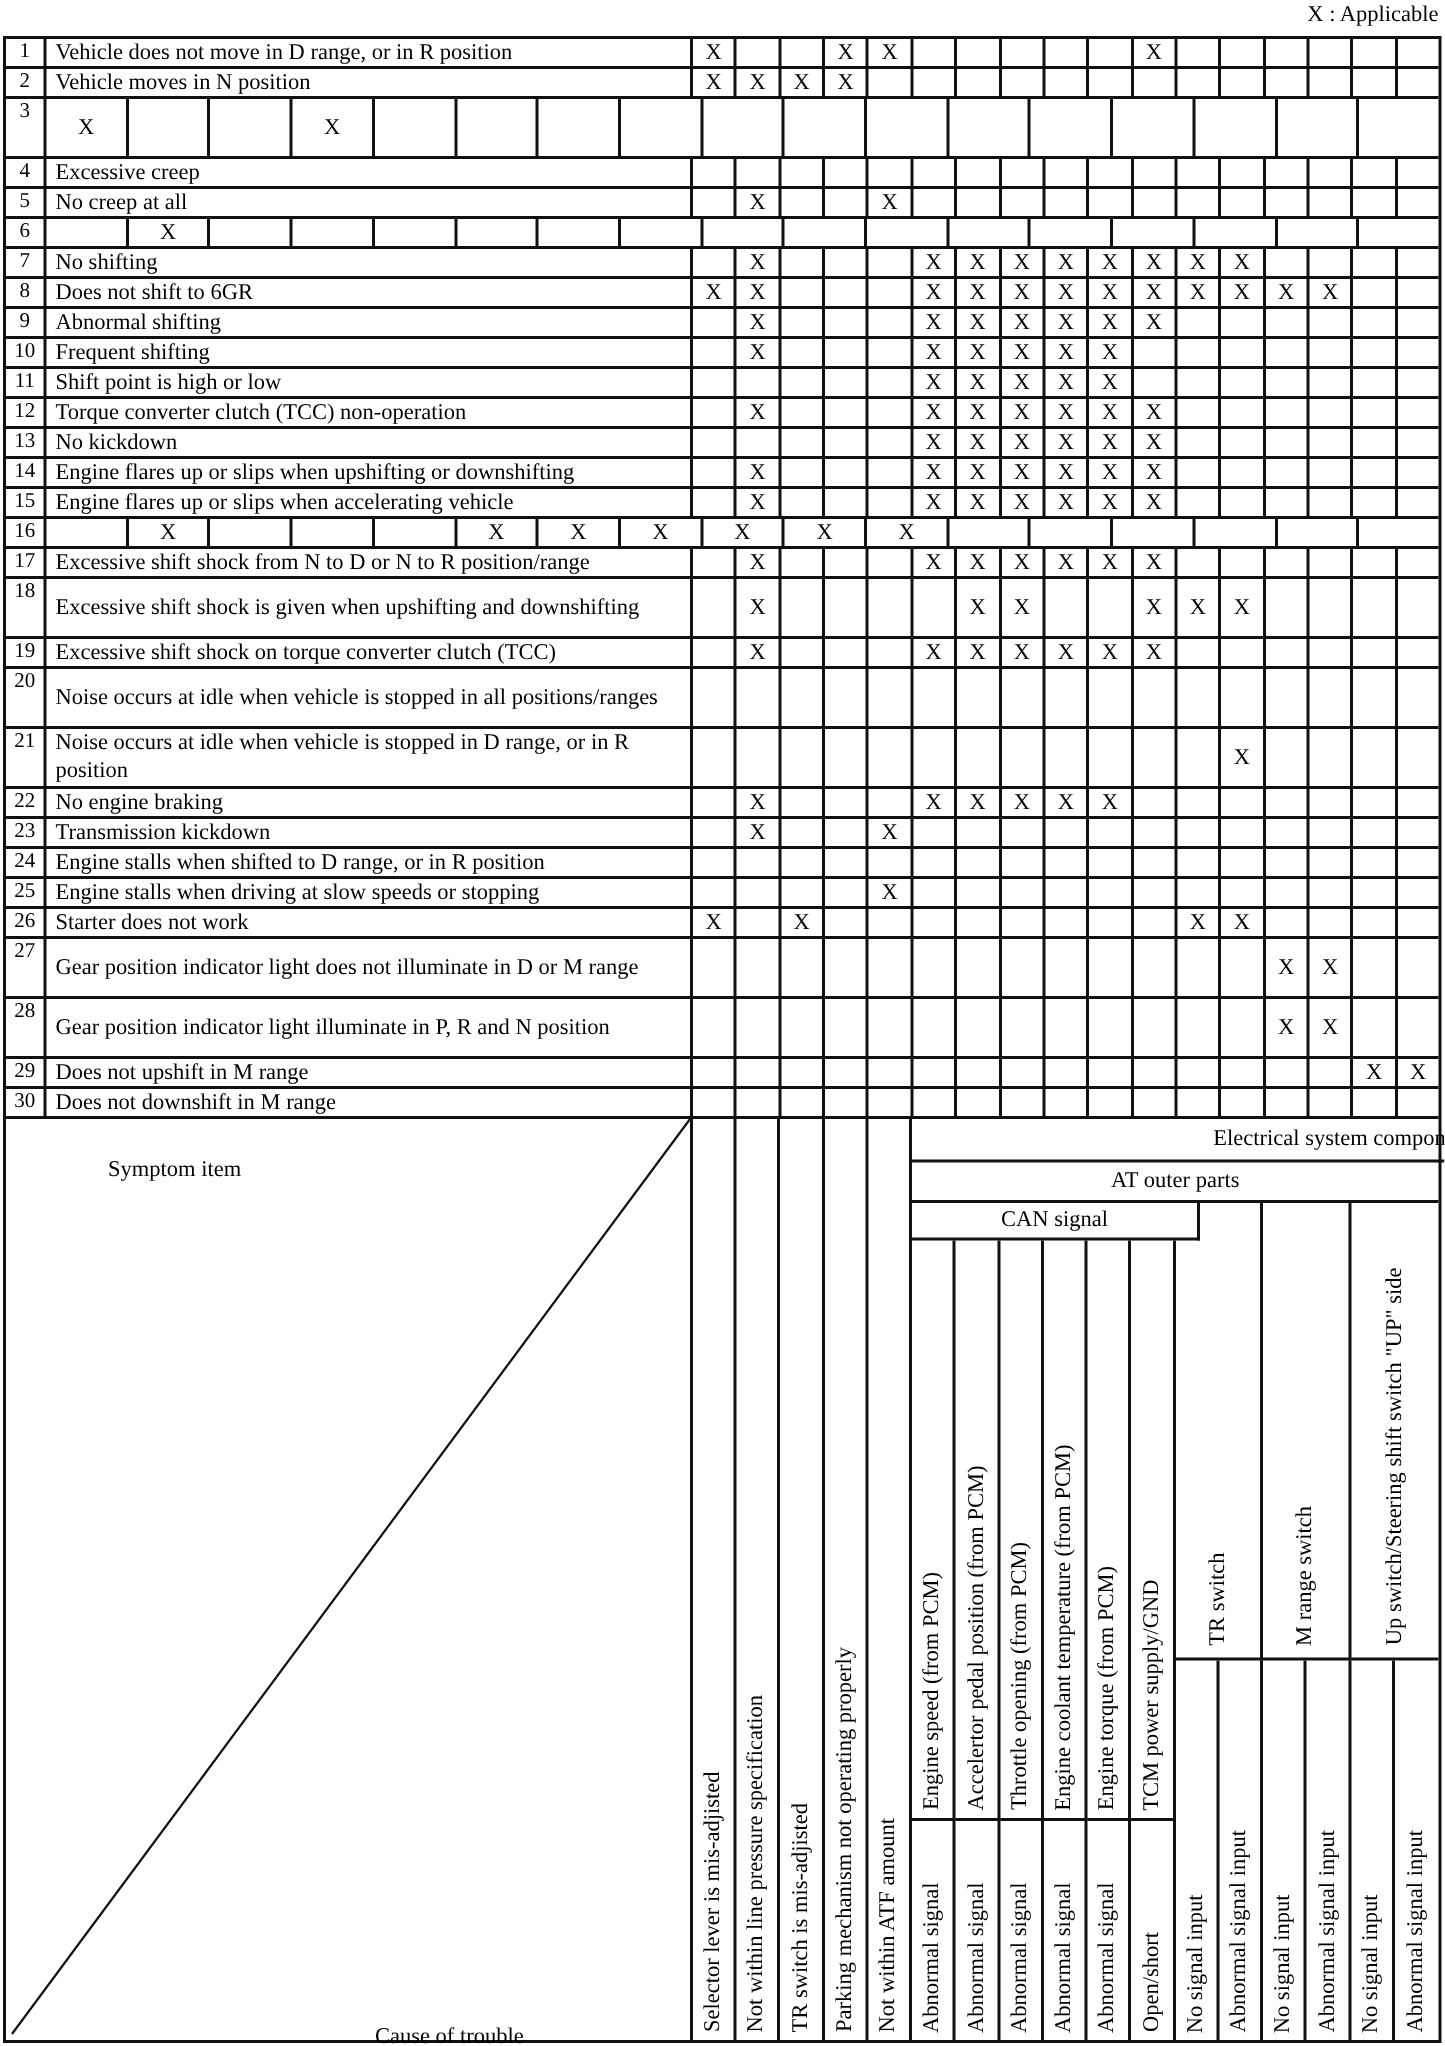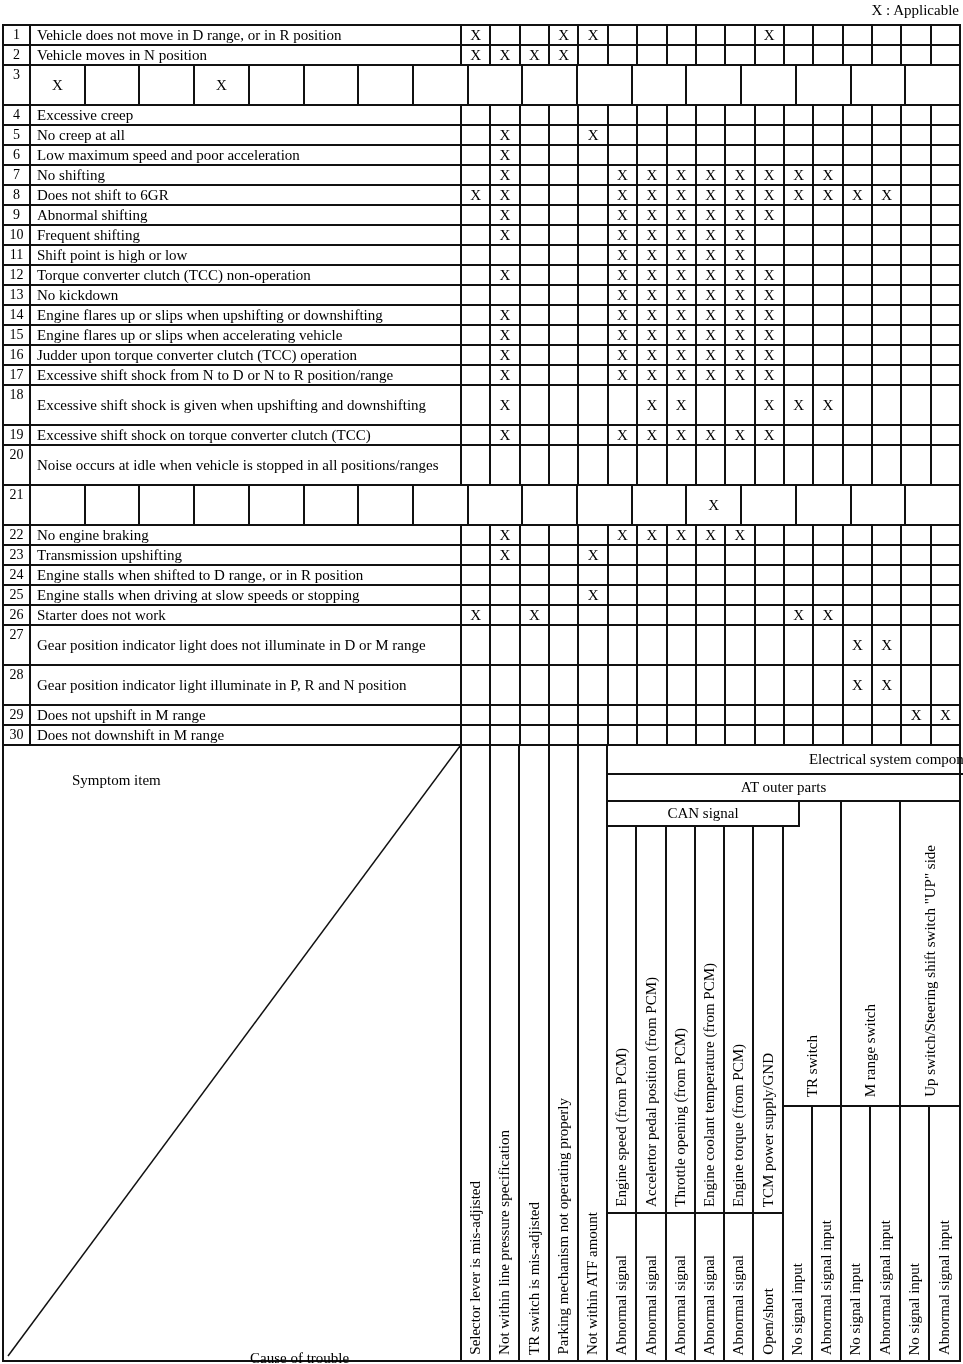--- a/index.html
+++ b/index.html
@@ -166,21 +166,20 @@
           <div class="c-mark"></div>
           <div class="c-mark"></div>
           <div class="c-mark"></div>
           <div class="c-mark"></div>
           <div class="c-mark"></div>
           <div class="c-mark"></div>
           <div class="c-mark last"></div>
         </div>
         <div class="srow">
           <div class="c-num">6</div>
-          <div class="c-sym">Low maximum speed and poor acceleration</div>
           <div class="c-mark"></div>
           <div class="c-mark">
             <span>X</span>
           </div>
           <div class="c-mark"></div>
           <div class="c-mark"></div>
           <div class="c-mark"></div>
           <div class="c-mark"></div>
           <div class="c-mark"></div>
           <div class="c-mark"></div>
@@ -510,21 +509,20 @@
           </div>
           <div class="c-mark"></div>
           <div class="c-mark"></div>
           <div class="c-mark"></div>
           <div class="c-mark"></div>
           <div class="c-mark"></div>
           <div class="c-mark last"></div>
         </div>
         <div class="srow">
           <div class="c-num">16</div>
-          <div class="c-sym">Judder upon torque converter clutch (TCC) operation</div>
           <div class="c-mark"></div>
           <div class="c-mark">
             <span>X</span>
           </div>
           <div class="c-mark"></div>
           <div class="c-mark"></div>
           <div class="c-mark"></div>
           <div class="c-mark">
             <span>X</span>
           </div>
@@ -669,20 +667,21 @@
           <div class="c-mark"></div>
           <div class="c-mark"></div>
           <div class="c-mark"></div>
           <div class="c-mark"></div>
           <div class="c-mark"></div>
           <div class="c-mark"></div>
           <div class="c-mark last"></div>
         </div>
         <div class="srow tall">
           <div class="c-num">21</div>
+          <div class="c-sym">Noise occurs at idle when vehicle is stopped in D range, or in R position</div>
           <div class="c-mark"></div>
           <div class="c-mark"></div>
           <div class="c-mark"></div>
           <div class="c-mark"></div>
           <div class="c-mark"></div>
           <div class="c-mark"></div>
           <div class="c-mark"></div>
           <div class="c-mark"></div>
           <div class="c-mark"></div>
           <div class="c-mark"></div>
@@ -724,21 +723,21 @@
           <div class="c-mark"></div>
           <div class="c-mark"></div>
           <div class="c-mark"></div>
           <div class="c-mark"></div>
           <div class="c-mark"></div>
           <div class="c-mark"></div>
           <div class="c-mark last"></div>
         </div>
         <div class="srow">
           <div class="c-num">23</div>
-          <div class="c-sym">Transmission upshifting</div>
+          <div class="c-sym">Transmission kickdown</div>
           <div class="c-mark"></div>
           <div class="c-mark">
             <span>X</span>
           </div>
           <div class="c-mark"></div>
           <div class="c-mark"></div>
           <div class="c-mark">
             <span>X</span>
           </div>
           <div class="c-mark"></div>

